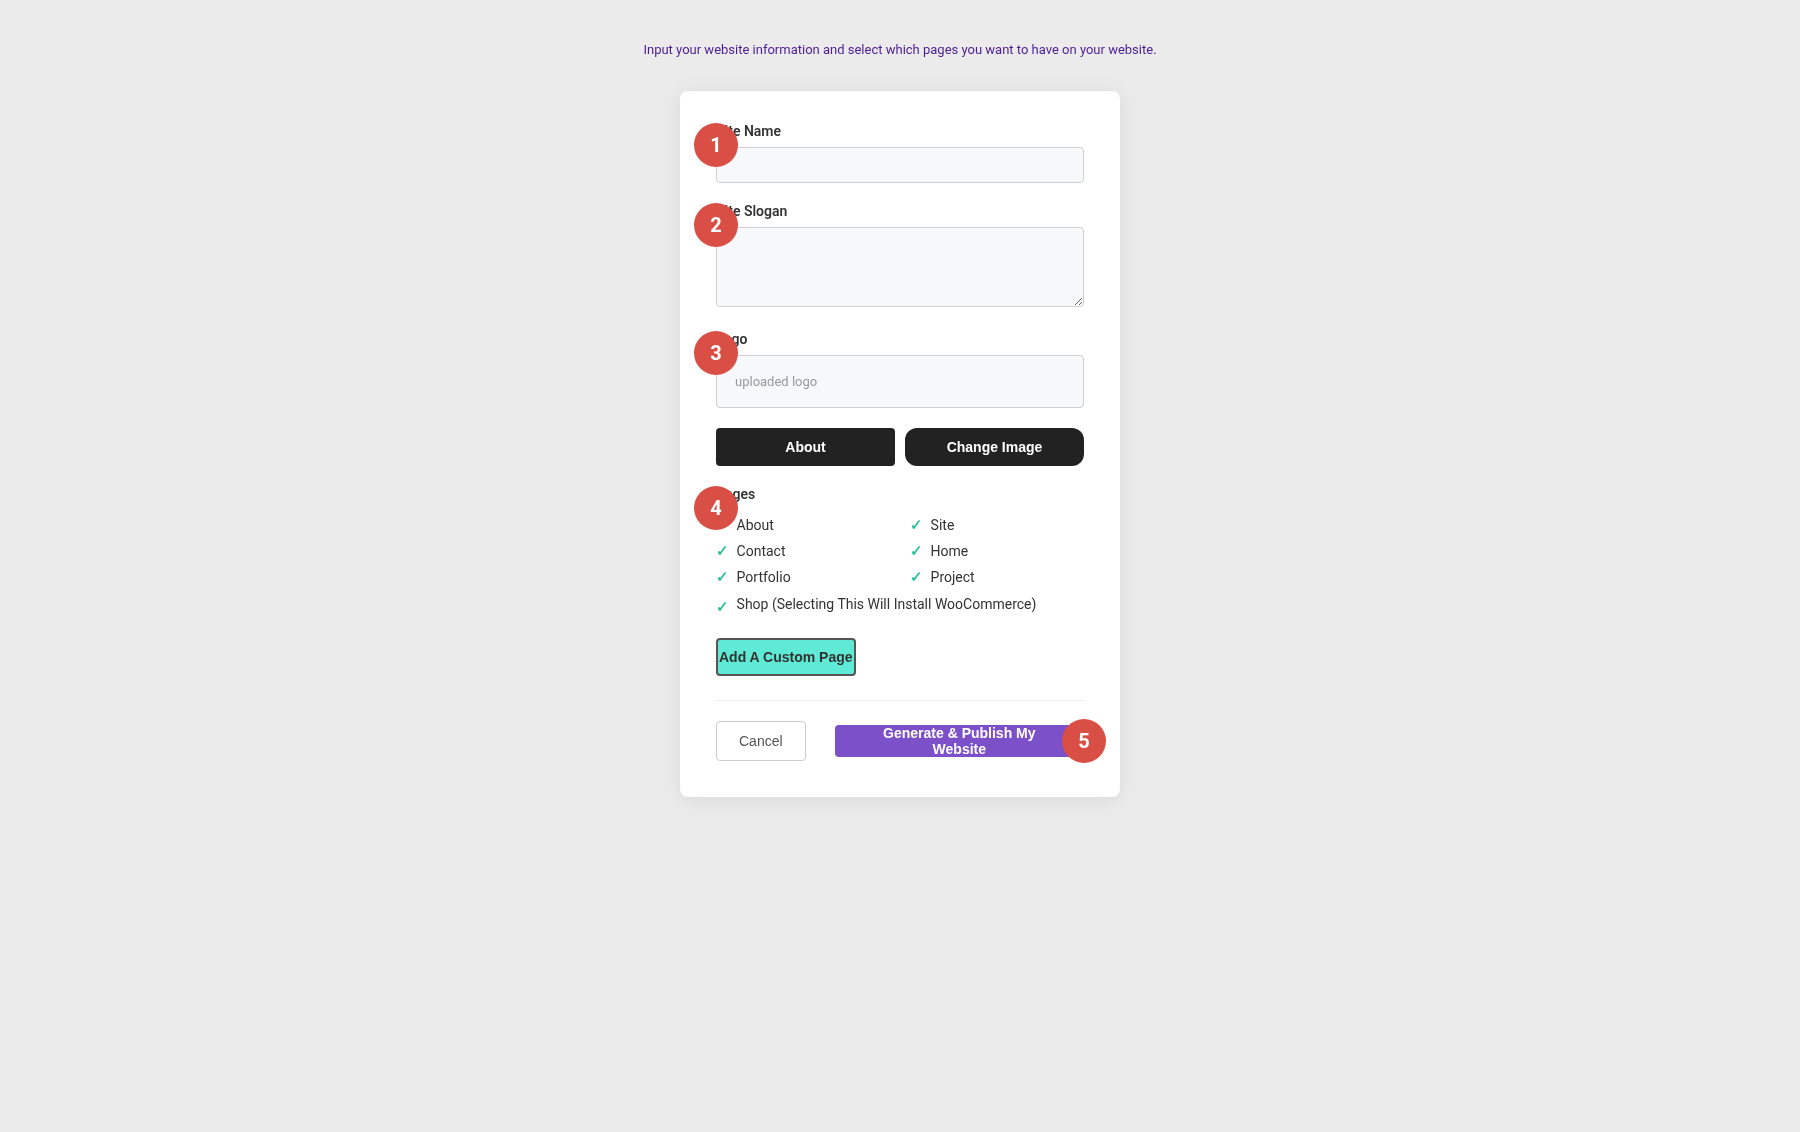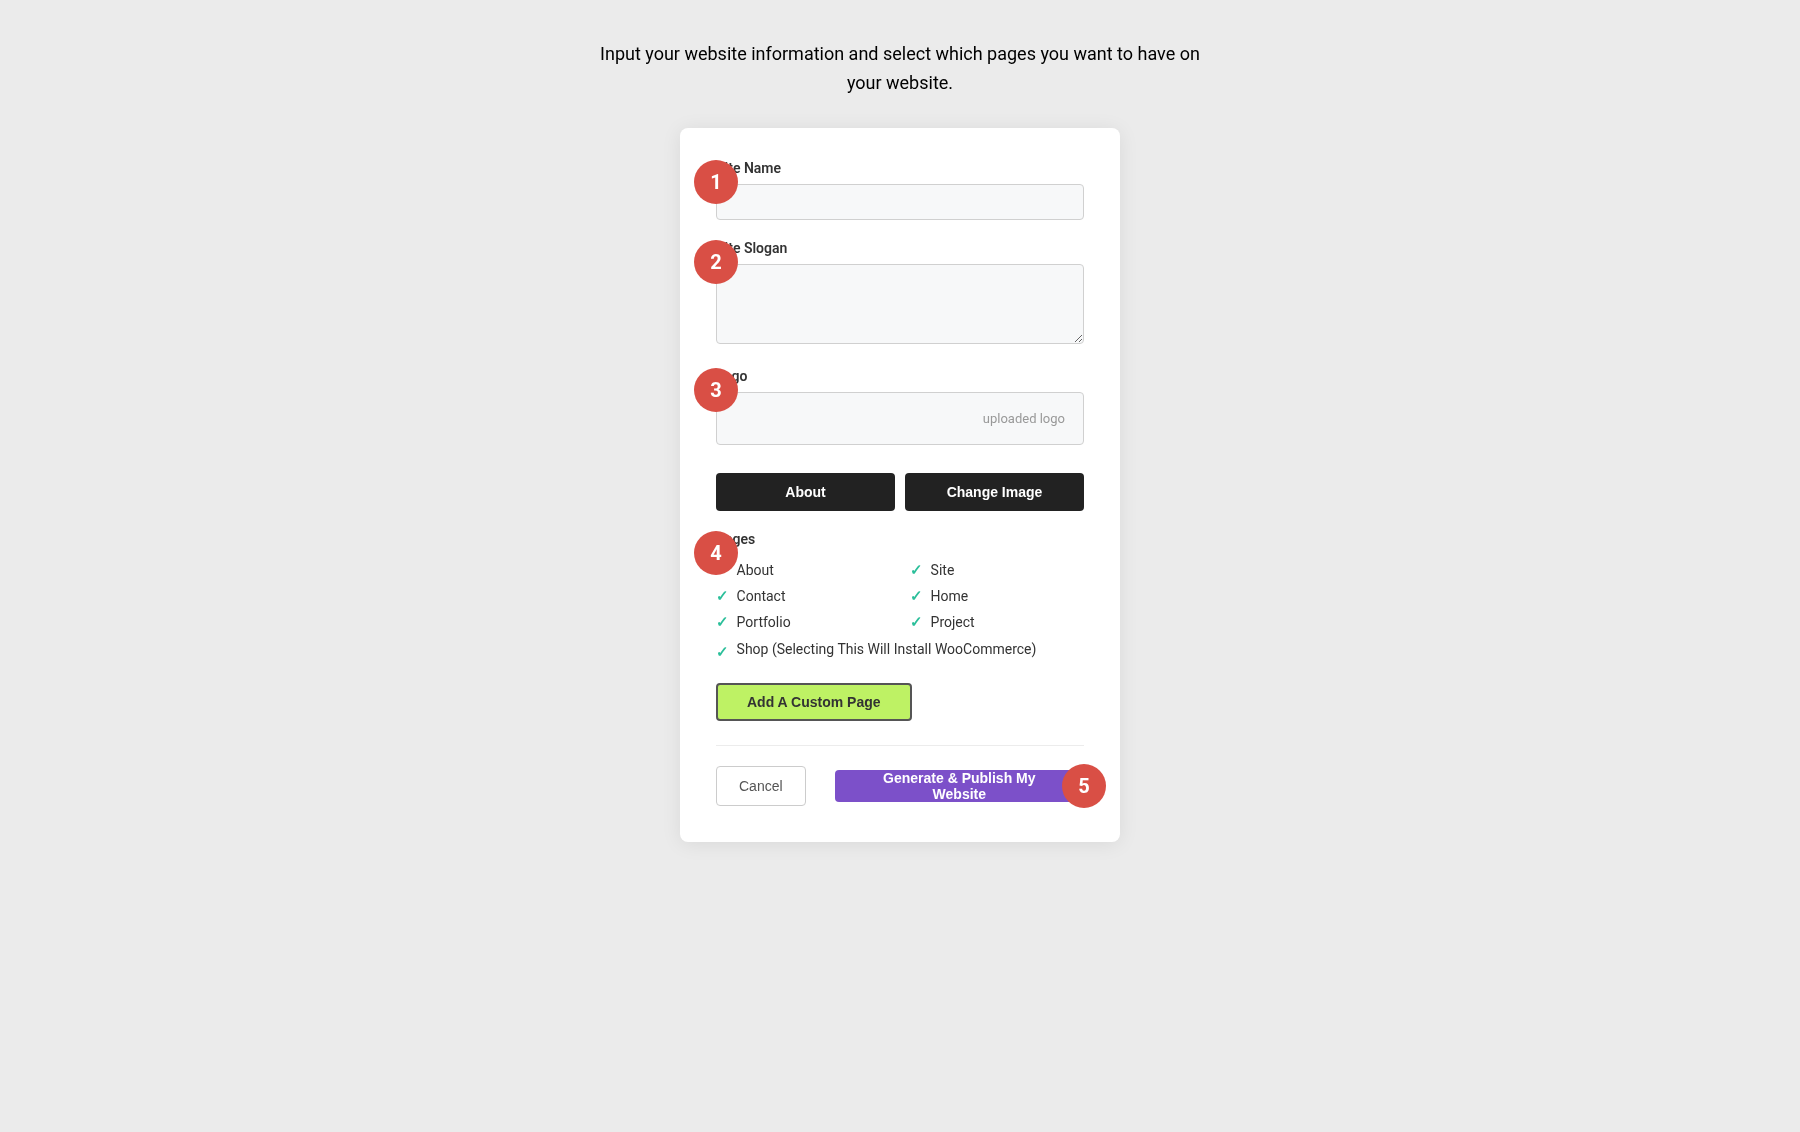--- a/index.html
+++ b/index.html
@@ -27,22 +27,22 @@
 
     .page-title {
       font-size: 32px;
       font-weight: 700;
       color: #2d2d2d;
       line-height: 1.3;
       margin-bottom: 16px;
     }
 
     .page-subtitle {
-      font-size: 18px;
-      color: #000000;
+      font-size: 13px;
+      color: #4c1d95;
       line-height: 1.6;
     }
 
     .form-card {
       background: #fff;
       border-radius: 8px;
       box-shadow: 0 2px 20px rgba(0,0,0,0.08);
       width: 440px;
       padding: 32px 36px 36px;
       position: relative;
@@ -105,24 +105,24 @@
       position: relative;
       margin-bottom: 20px;
     }
 
     .logo-preview {
       width: 100%;
       border: 1px solid #d0d0d0;
       border-radius: 4px;
       background: #f7f8f9;
       padding: 18px;
-      text-align: right;
+      text-align: left;
       color: #999;
       font-size: 13px;
-      margin-bottom: 28px;
+      margin-bottom: 20px;
     }
 
     .logo-buttons {
       display: flex;
       gap: 10px;
     }
 
     .btn-remove {
       flex: 1;
       background: #222;
@@ -133,21 +133,21 @@
       font-size: 14px;
       font-weight: 600;
       cursor: pointer;
     }
 
     .btn-change {
       flex: 1;
       background: #222;
       color: #fff;
       border: none;
-      border-radius: 4px;
+      border-radius: 12px;
       padding: 11px 16px;
       font-size: 14px;
       font-weight: 600;
       cursor: pointer;
     }
 
     .pages-section {
       position: relative;
       margin-bottom: 24px;
     }
@@ -188,25 +188,25 @@
       color: #333;
       grid-column: 1 / -1;
       margin-top: 2px;
     }
 
     .page-item-full .check-icon {
       margin-top: 2px;
     }
 
     .btn-add-custom {
-      background: #bef264;
+      background: #5eead4;
       color: #333;
       border: 2px solid #555;
       border-radius: 4px;
-      padding: 9px 29px;
+      padding: 9px 1px;
       font-size: 14px;
       font-weight: 600;
       cursor: pointer;
       margin-top: 12px;
     }
 
     .btn-cancel {
       background: #fff;
       color: #555;
       border: 1px solid #ccc;

